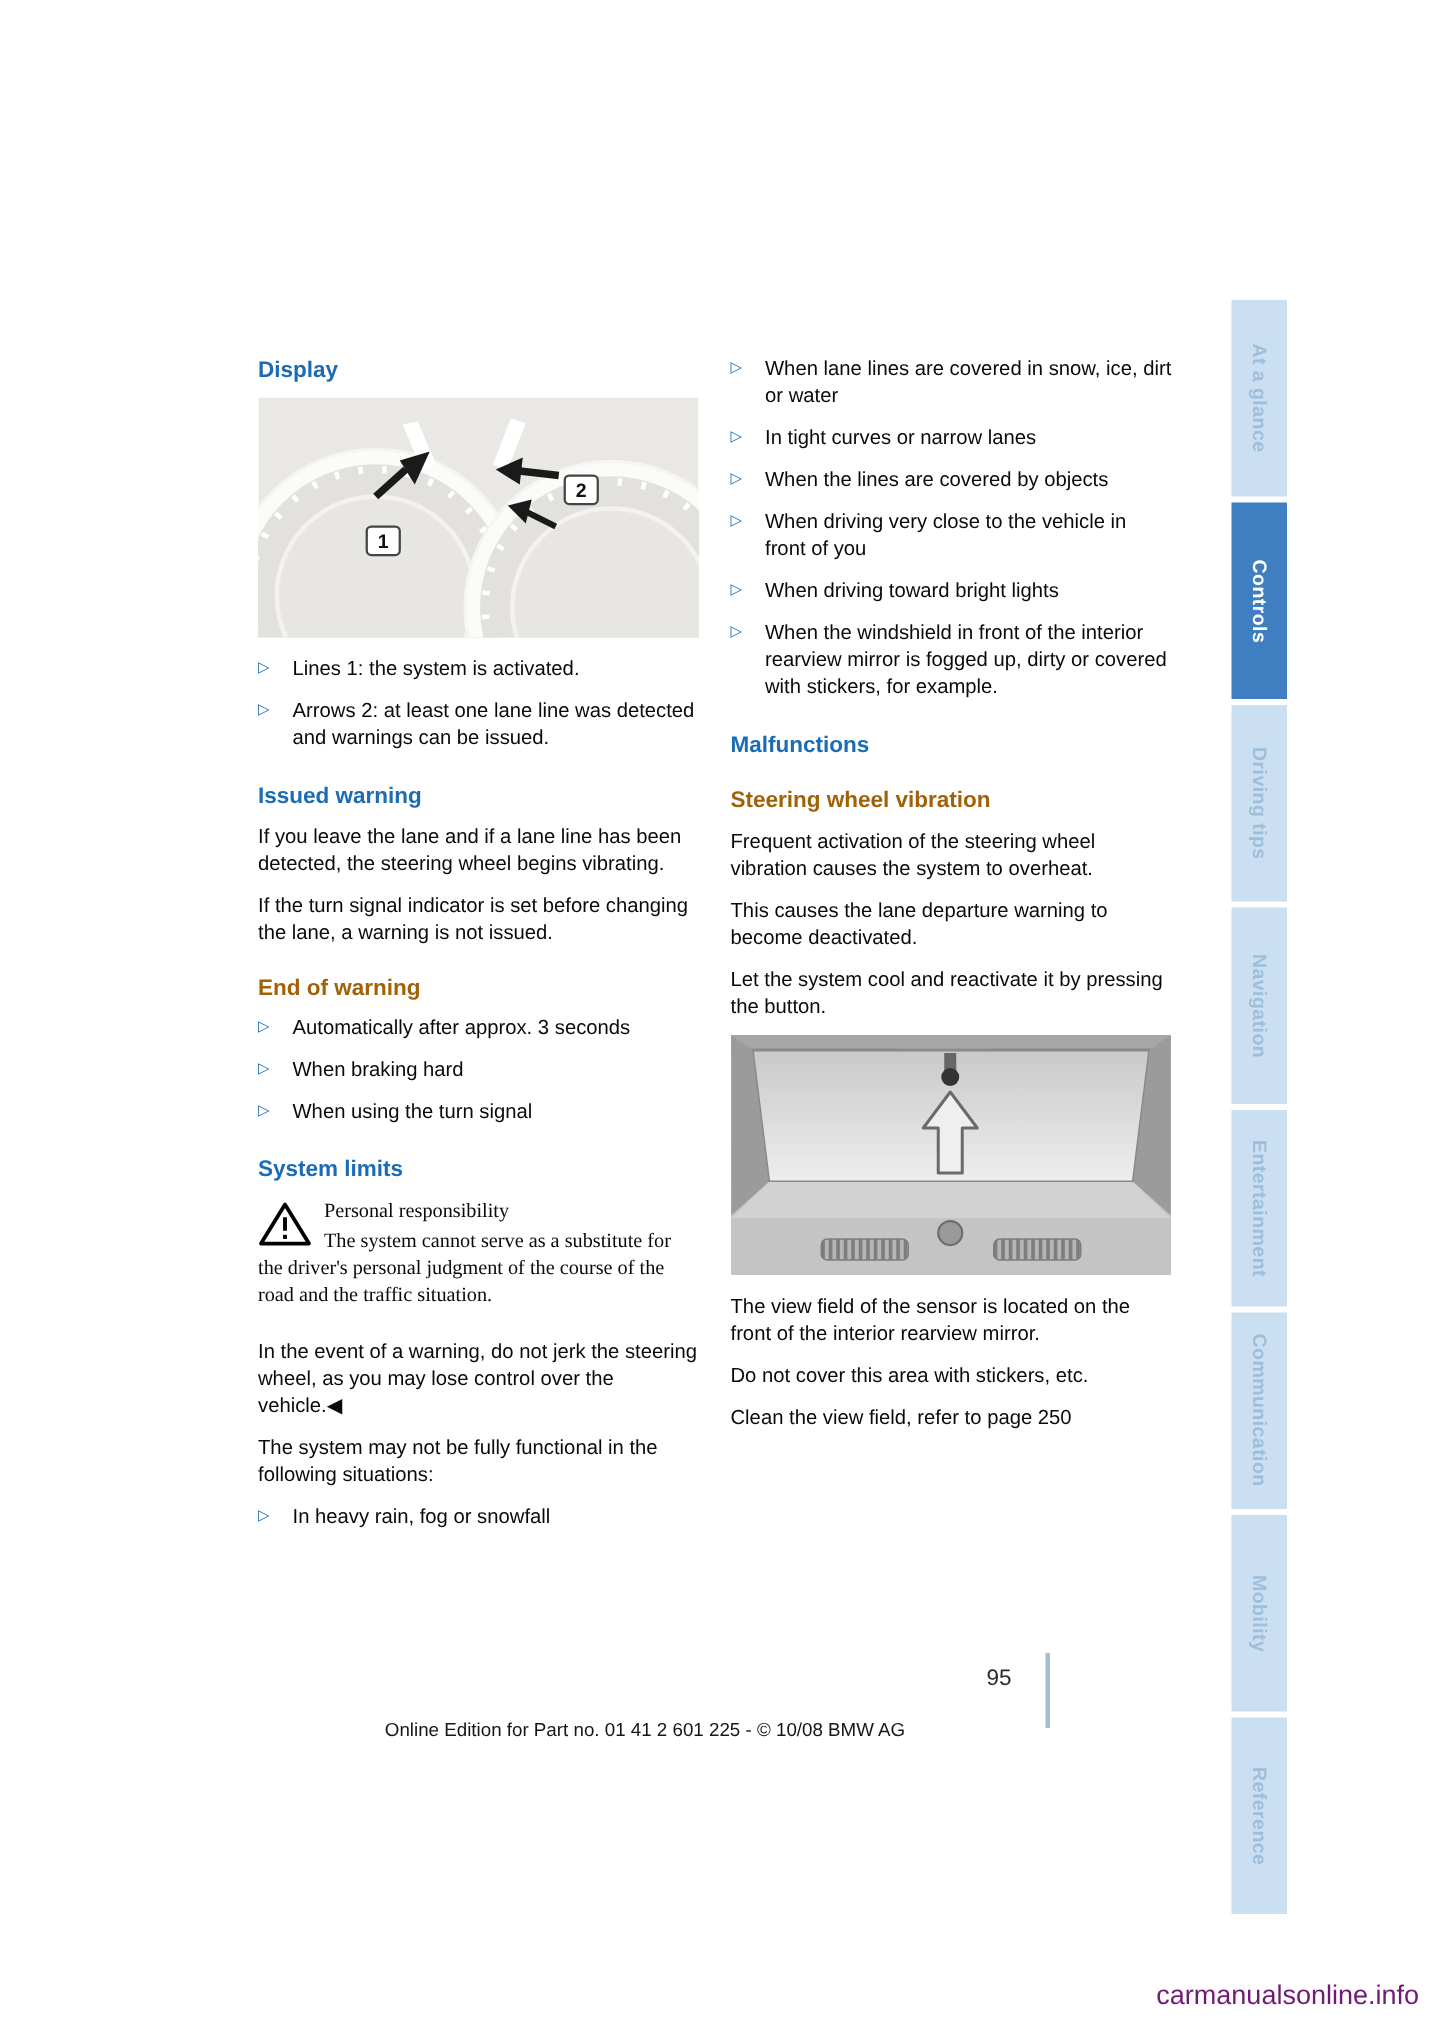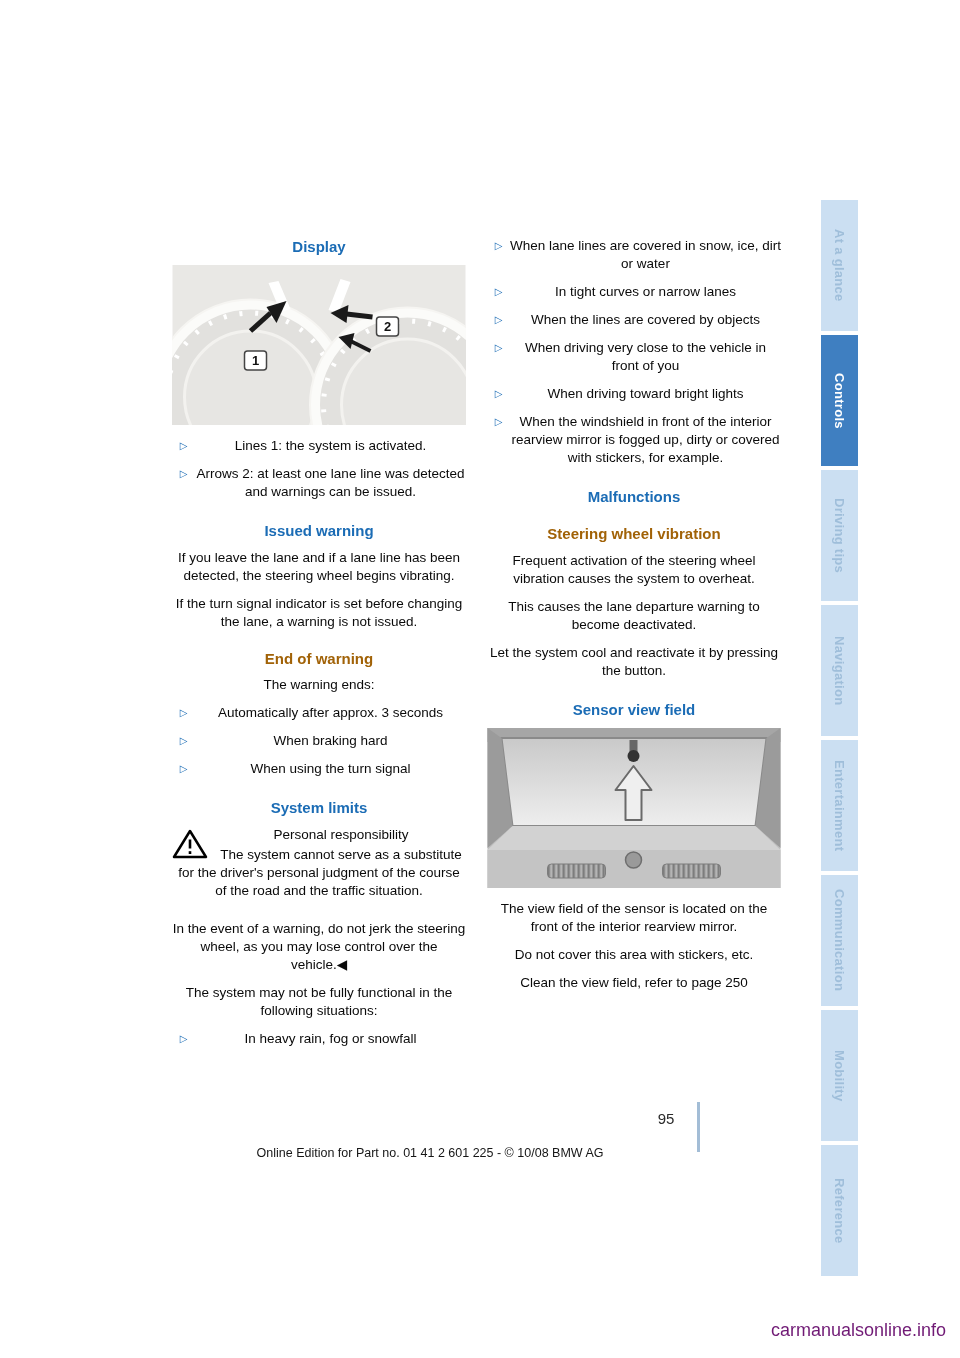--- a/index.html
+++ b/index.html
@@ -9,38 +9,38 @@
 
   
   .tabstrip { position:absolute; left:821px; top:200px; display:flex; flex-direction:column; gap:4px; }
   .tab { width:37px; height:131px; background:#cbdff2; display:flex; align-items:center; justify-content:center; }
   .tab span { writing-mode:vertical-rl; font-size:13px; font-weight:bold; color:#9fbeda; white-space:nowrap; letter-spacing:.3px; }
   .tab.active { background:#3f7fc1; }
   .tab.active span { color:#ffffff; }
 
   
   .col { position:absolute; top:237px; width:294px; font-size:13.5px; line-height:1.33; color:#0a0a0a; }
-  .col-left { left:172px;text-align:center; }
-  .col-right { left:487px;text-align:center; }
+  .col-left { left:172px; }
+  .col-right { left:487px; }
   .col > :first-child { margin-top:0; }
 
   h2.head { color:#1b6cb5; font-size:15px; font-weight:bold; margin:20px 0 8px; }
   h3.subhead { color:#a16207; font-size:15px; font-weight:bold; margin:18px 0 8px; }
   p { margin:0 0 10px; }
 
   ul.bullets { list-style:none; margin:0 0 2px; }
   .bullet { display:flex; margin:0 0 10px; }
   .tri { flex:none; width:23px; color:#1b6cb5; font-size:10px; padding-top:2px; }
   .tri::before { content:"▷"; }
   .btext { flex:1; }
 
   figure.fig { margin:5px 0 12px; width:294px; height:160px; }
   figure.fig svg { display:block; }
 
-  .warning { margin:0 0 10px; }
+  .warning { margin:0 0 10px;font-family:Liberation Serif, serif; }
   .warning::after { content:""; display:block; clear:both; }
   .warn-icon { float:left; width:36px; height:32px; margin:2px 8px 2px 0; }
   .warn-line { margin:0 0 2px; }
 
   
   .pagenum { position:absolute; left:644px; top:1110px; width:44px; text-align:center; font-size:15px; color:#2a2a2a; }
   .page-rule { position:absolute; left:697px; top:1102px; width:3px; height:50px; background:#a3bdd6; }
   .edition { position:absolute; left:150px; top:1146px; width:560px; text-align:center; font-size:12.5px; color:#161616; }
   .watermark { position:absolute; right:14px; top:1320px; font-size:18px; color:#701a75; }
 </style>
@@ -120,21 +120,20 @@
         <span class="tri"></span>
         <span class="btext">Arrows 2: at least one lane line was detected and warnings can be issued.</span>
       </li>
     </ul>
 
     <h2 class="head">Issued warning</h2>
     <p>If you leave the lane and if a lane line has been detected, the steering wheel begins vibrating.</p>
     <p>If the turn signal indicator is set before changing the lane, a warning is not issued.</p>
 
     <h3 class="subhead">End of warning</h3>
-    <p>The warning ends:</p>
     <ul class="bullets">
       <li class="bullet">
         <span class="tri"></span>
         <span class="btext">Automatically after approx. 3 seconds</span>
       </li>
       <li class="bullet">
         <span class="tri"></span>
         <span class="btext">When braking hard</span>
       </li>
       <li class="bullet">
@@ -195,21 +194,20 @@
         <span class="btext">When the windshield in front of the interior rearview mirror is fogged up, dirty or covered with stickers, for example.</span>
       </li>
     </ul>
 
     <h2 class="head">Malfunctions</h2>
     <h3 class="subhead">Steering wheel vibration</h3>
     <p>Frequent activation of the steering wheel vibration causes the system to overheat.</p>
     <p>This causes the lane departure warning to become deactivated.</p>
     <p>Let the system cool and reactivate it by pressing the button.</p>
 
-    <h2 class="head">Sensor view field</h2>
 
     <figure class="fig">
       <svg width="294" height="160" viewBox="0 0 293 160">
         <defs>
           <linearGradient id="ws" x1="0" y1="0" x2="0" y2="1">
             <stop offset="0" stop-color="#c9c9c9"></stop>
             <stop offset="1" stop-color="#eeeeee"></stop>
           </linearGradient>
           <pattern id="vent" width="5" height="12" patternUnits="userSpaceOnUse">
             <rect width="5" height="12" fill="#b5b5b5"></rect>

